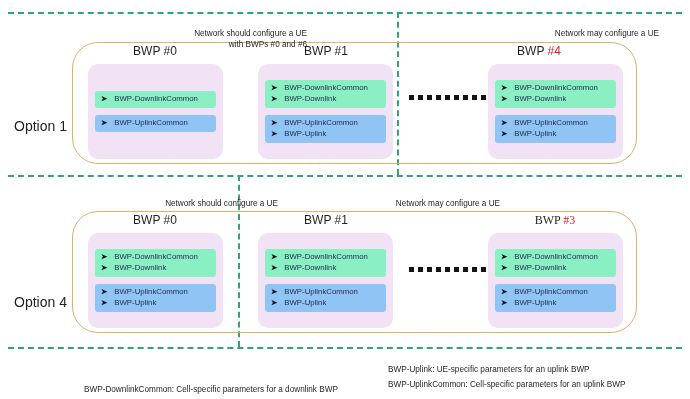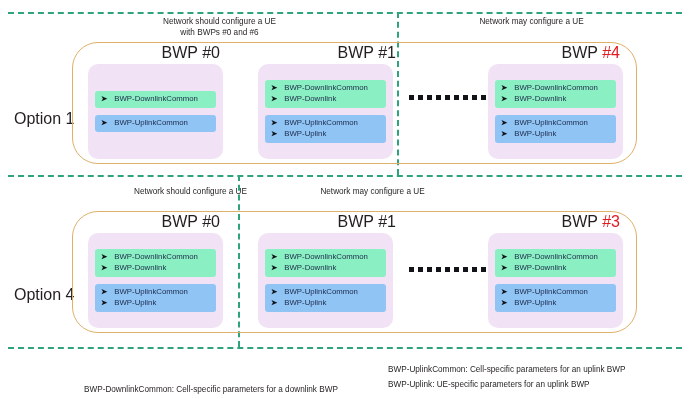--- a/index.html
+++ b/index.html
@@ -24,50 +24,52 @@
     position: absolute;
     width: 0;
     border-left: 2px dashed #2fa37c;
   }
 
   
   .option-row { position: absolute; }
 
   .option-label {
     position: absolute;
-    font-size: 16px;
-    color: #231f20;
-    white-space: nowrap;
+    font-size: 14px;
+    color: #231f20;
+    white-space: nowrap;
+    margin-top: 8px;
   }
 
   
   .orange-box {
     position: absolute;
     border: 1.3px solid #dfb06a;
     border-radius: 26px;
     background: transparent;
   }
 
   
   .caption {
     position: absolute;
     font-size: 8.2px;
     line-height: 11px;
     color: #231f20;
+    text-align: right;
+    white-space: nowrap;
+    margin-top: 12px;
+  }
+
+  
+  .bwp-title {
+    position: absolute;
+    font-size: 12px;
+    color: #231f20;
+    white-space: nowrap;
     text-align: center;
-    white-space: nowrap;
-  }
-
-  
-  .bwp-title {
-    position: absolute;
-    font-size: 16px;
-    color: #231f20;
-    white-space: nowrap;
-    text-align: right;
   }
   .bwp-title .num-red { color: #e01b24; }
 
   
   .bwp-card {
     position: absolute;
     background: #f1e3f5;
     border-radius: 10px;
     padding: 7px 7px;
     display: flex;
@@ -198,21 +200,21 @@
       <i></i>
       <i></i>
       <i></i>
       <i></i>
       <i></i>
       <i></i>
       <i></i>
       <i></i>
   </div>
 
-  <div class="bwp-title" style="left:490px; top:44px; width:130px;">
+  <div class="bwp-title" style="left:474px; top:44px; width:130px;">
     <span>BWP </span><span class="num-red">#4</span>
   </div>
   <div class="bwp-card" style="left:488px; top:64px; width:135px; height:95px;">
     <div class="param-block dl">
       <div class="param-row">
         <span class="arrow">➤</span>
         <span>BWP-DownlinkCommon</span>
       </div>
       <div class="param-row">
         <span class="arrow">➤</span>
@@ -302,21 +304,21 @@
       <i></i>
       <i></i>
       <i></i>
       <i></i>
       <i></i>
       <i></i>
       <i></i>
       <i></i>
   </div>
 
-  <div class="bwp-title" style="left:490px; top:213px; width:130px;">
+  <div class="bwp-title" style="left:490px; top:213px; width:130px;font-family:Liberation Serif, serif;">
     <span>BWP </span><span class="num-red">#3</span>
   </div>
   <div class="bwp-card" style="left:488px; top:233px; width:135px; height:95px;">
     <div class="param-block dl">
       <div class="param-row">
         <span class="arrow">➤</span>
         <span>BWP-DownlinkCommon</span>
       </div>
       <div class="param-row">
         <span class="arrow">➤</span>
@@ -333,15 +335,15 @@
         <span>BWP-Uplink</span>
       </div>
     </div>
   </div>
 </div>
 
 <div class="legend" style="left:56px; top:382px;margin-left:28px;">
   <div>BWP-DownlinkCommon: Cell-specific parameters for a downlink BWP</div>
 </div>
 <div class="legend" style="left:388px; top:362px;">
+  <div>BWP-Uplink: UE-specific parameters for an uplink BWP</div>
   <div>BWP-UplinkCommon: Cell-specific parameters for an uplink BWP</div>
-  <div>BWP-Uplink: UE-specific parameters for an uplink BWP</div>
 </div>
 
 </body></html>

